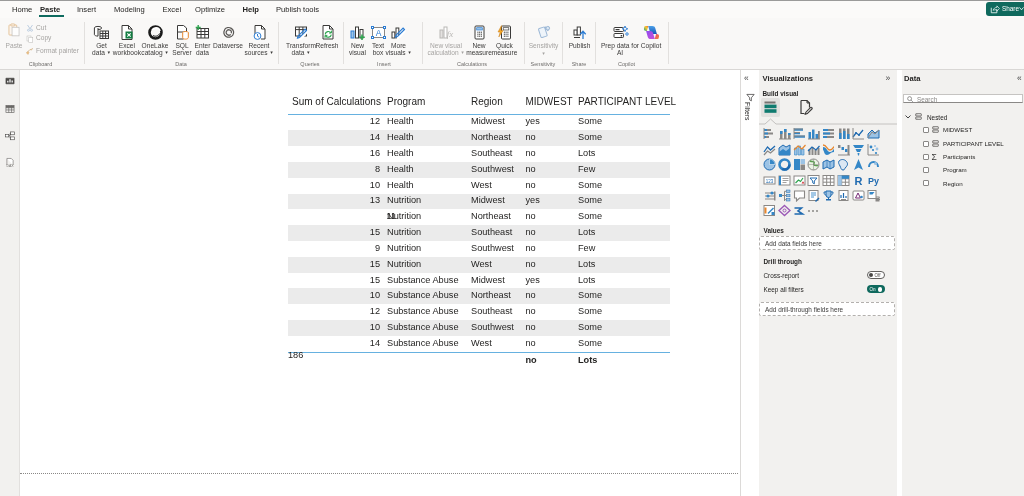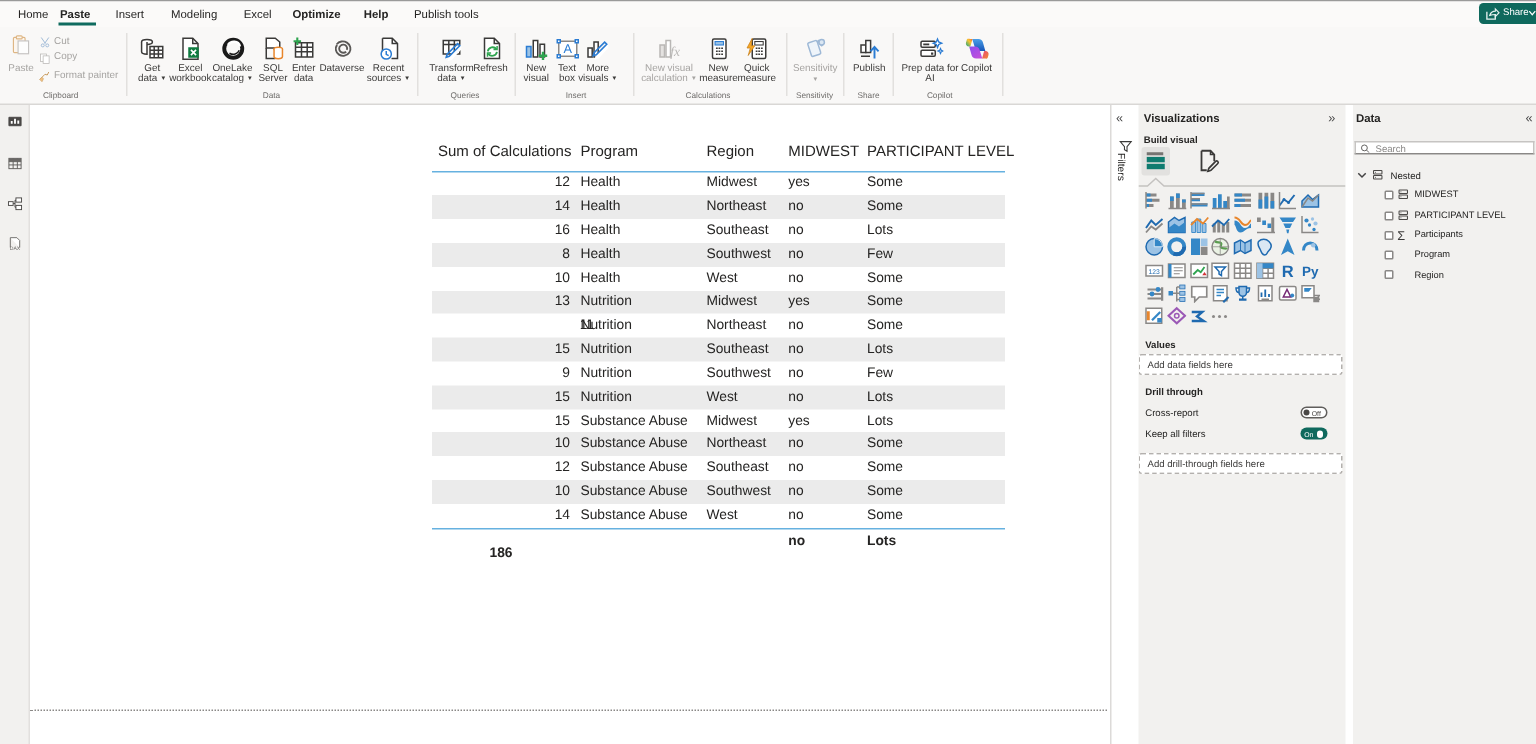--- a/index.html
+++ b/index.html
@@ -9,21 +9,21 @@
 </style></head><body>
 <div class="a" style="left:0;top:0;width:1024px;height:1px;background:#9a9a9a"></div>
 <div class="a" style="left:0;top:1px;width:1024px;height:17px;background:#fbfaf9"></div>
 <div class="a" style="left:0;top:18px;width:1024px;height:52px;background:#f9f8f7;border-bottom:1px solid #d9d7d5"></div>
 
 <div class="a" style="left:12px;top:4.8px;font-size:7.6px;font-weight:normal;color:#252423;white-space:nowrap">Home</div>
 <div class="a" style="left:40px;top:4.8px;font-size:7.6px;font-weight:bold;color:#252423;white-space:nowrap">Paste</div>
 <div class="a" style="left:77px;top:4.8px;font-size:7.6px;font-weight:normal;color:#252423;white-space:nowrap">Insert</div>
 <div class="a" style="left:114px;top:4.8px;font-size:7.6px;font-weight:normal;color:#252423;white-space:nowrap">Modeling</div>
 <div class="a" style="left:162.5px;top:4.8px;font-size:7.6px;font-weight:normal;color:#252423;white-space:nowrap">Excel</div>
-<div class="a" style="left:195px;top:4.8px;font-size:7.6px;font-weight:bold;color:#252423;white-space:nowrap">Optimize</div>
+<div class="a" style="left:195px;top:4.8px;font-size:7.6px;font-weight:normal;color:#252423;white-space:nowrap">Optimize</div>
 <div class="a" style="left:242.5px;top:4.8px;font-size:7.6px;font-weight:bold;color:#252423;white-space:nowrap">Help</div>
 <div class="a" style="left:276px;top:4.8px;font-size:7.6px;font-weight:normal;color:#252423;white-space:nowrap">Publish tools</div>
 <div class="a" style="left:39px;top:15.3px;width:25px;height:2px;background:#0f6b5f"></div>
 <div class="a" style="left:986px;top:2px;width:38px;height:13.5px;background:#0f695d;border-radius:3px 0 0 3px">
 <svg class="a" style="left:4px;top:2.2px" width="10" height="10" viewBox="0 0 16 16">
       <path d="M2 6v8h9v-5" fill="none" stroke="#e8f3f1" stroke-width="1.4"></path>
       <path d="M5 10c1-3 3-4.5 6-4.5V3l4 4.2-4 4.2V9c-2.5 0-4.5.5-6 1z" fill="none" stroke="#e8f3f1" stroke-width="1.2"></path>
     </svg>
 <div class="a" style="left:16px;top:3.4px;font-size:6.4px;color:#fff">Share</div>
 <svg class="a" style="left:33px;top:5px" width="5" height="4" viewBox="0 0 6 5">
@@ -347,21 +347,21 @@
 <div class="a" style="left:183px;top:228.0px;white-space:nowrap">Southwest</div>
 <div class="a" style="left:237.5px;top:228.0px;white-space:nowrap">no</div>
 <div class="a" style="left:290px;top:228.0px;white-space:nowrap">Some</div>
 <div class="a" style="left:0;top:241.9px;width:382px;height:15.83px;"></div>
 <div class="a" style="left:0;top:243.8px;width:92px;text-align:right;white-space:nowrap">14</div>
 <div class="a" style="left:99px;top:243.8px;white-space:nowrap">Substance Abuse</div>
 <div class="a" style="left:183px;top:243.8px;white-space:nowrap">West</div>
 <div class="a" style="left:237.5px;top:243.8px;white-space:nowrap">no</div>
 <div class="a" style="left:290px;top:243.8px;white-space:nowrap">Some</div>
 <div class="a" style="left:0;top:257.8px;width:382px;height:1px;background:#66b1e0"></div>
-<div class="a" style="left:0;top:269px;width:92px;text-align:center;font-weight:bold">186</div>
+<div class="a" style="left:0;top:256px;width:92px;text-align:left;font-weight:normal">186</div>
 <div class="a" style="left:237.5px;top:261.0px;font-weight:bold">no</div>
 <div class="a" style="left:290px;top:261.0px;font-weight:bold">Lots</div>
 </div>
 <div class="a" style="left:740px;top:70px;width:18.5px;height:426px;background:#fff;border-left:1px solid #dcdad8"></div>
 <div class="a" style="left:744px;top:73.2px;font-size:8.5px;color:#444">«</div>
 <svg class="a" style="left:745.5px;top:92.5px" width="9" height="9" viewBox="0 0 16 16">
     <path d="M1.5 2.5h13l-5 6v5.5l-3-1.8V8.5z" fill="none" stroke="#3b3a39" stroke-width="1.3"></path>
   </svg>
 <div class="a" style="left:743.5px;top:101.5px;font-size:6.8px;color:#252423;writing-mode:vertical-rl">Filters</div>
 <div class="a" style="left:758.5px;top:70px;width:138.5px;height:426px;background:#f2f1ef"></div>

